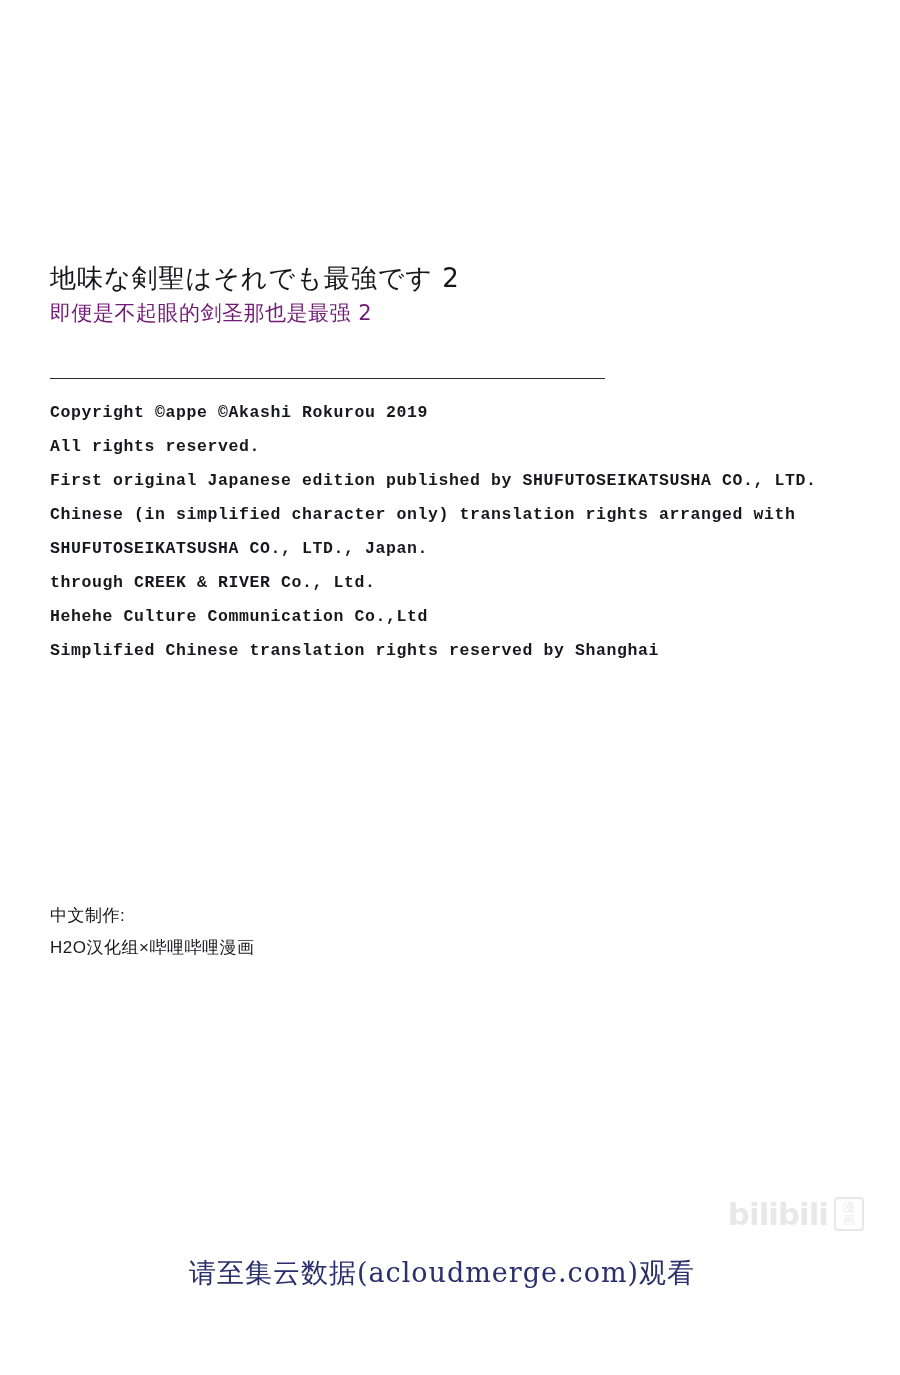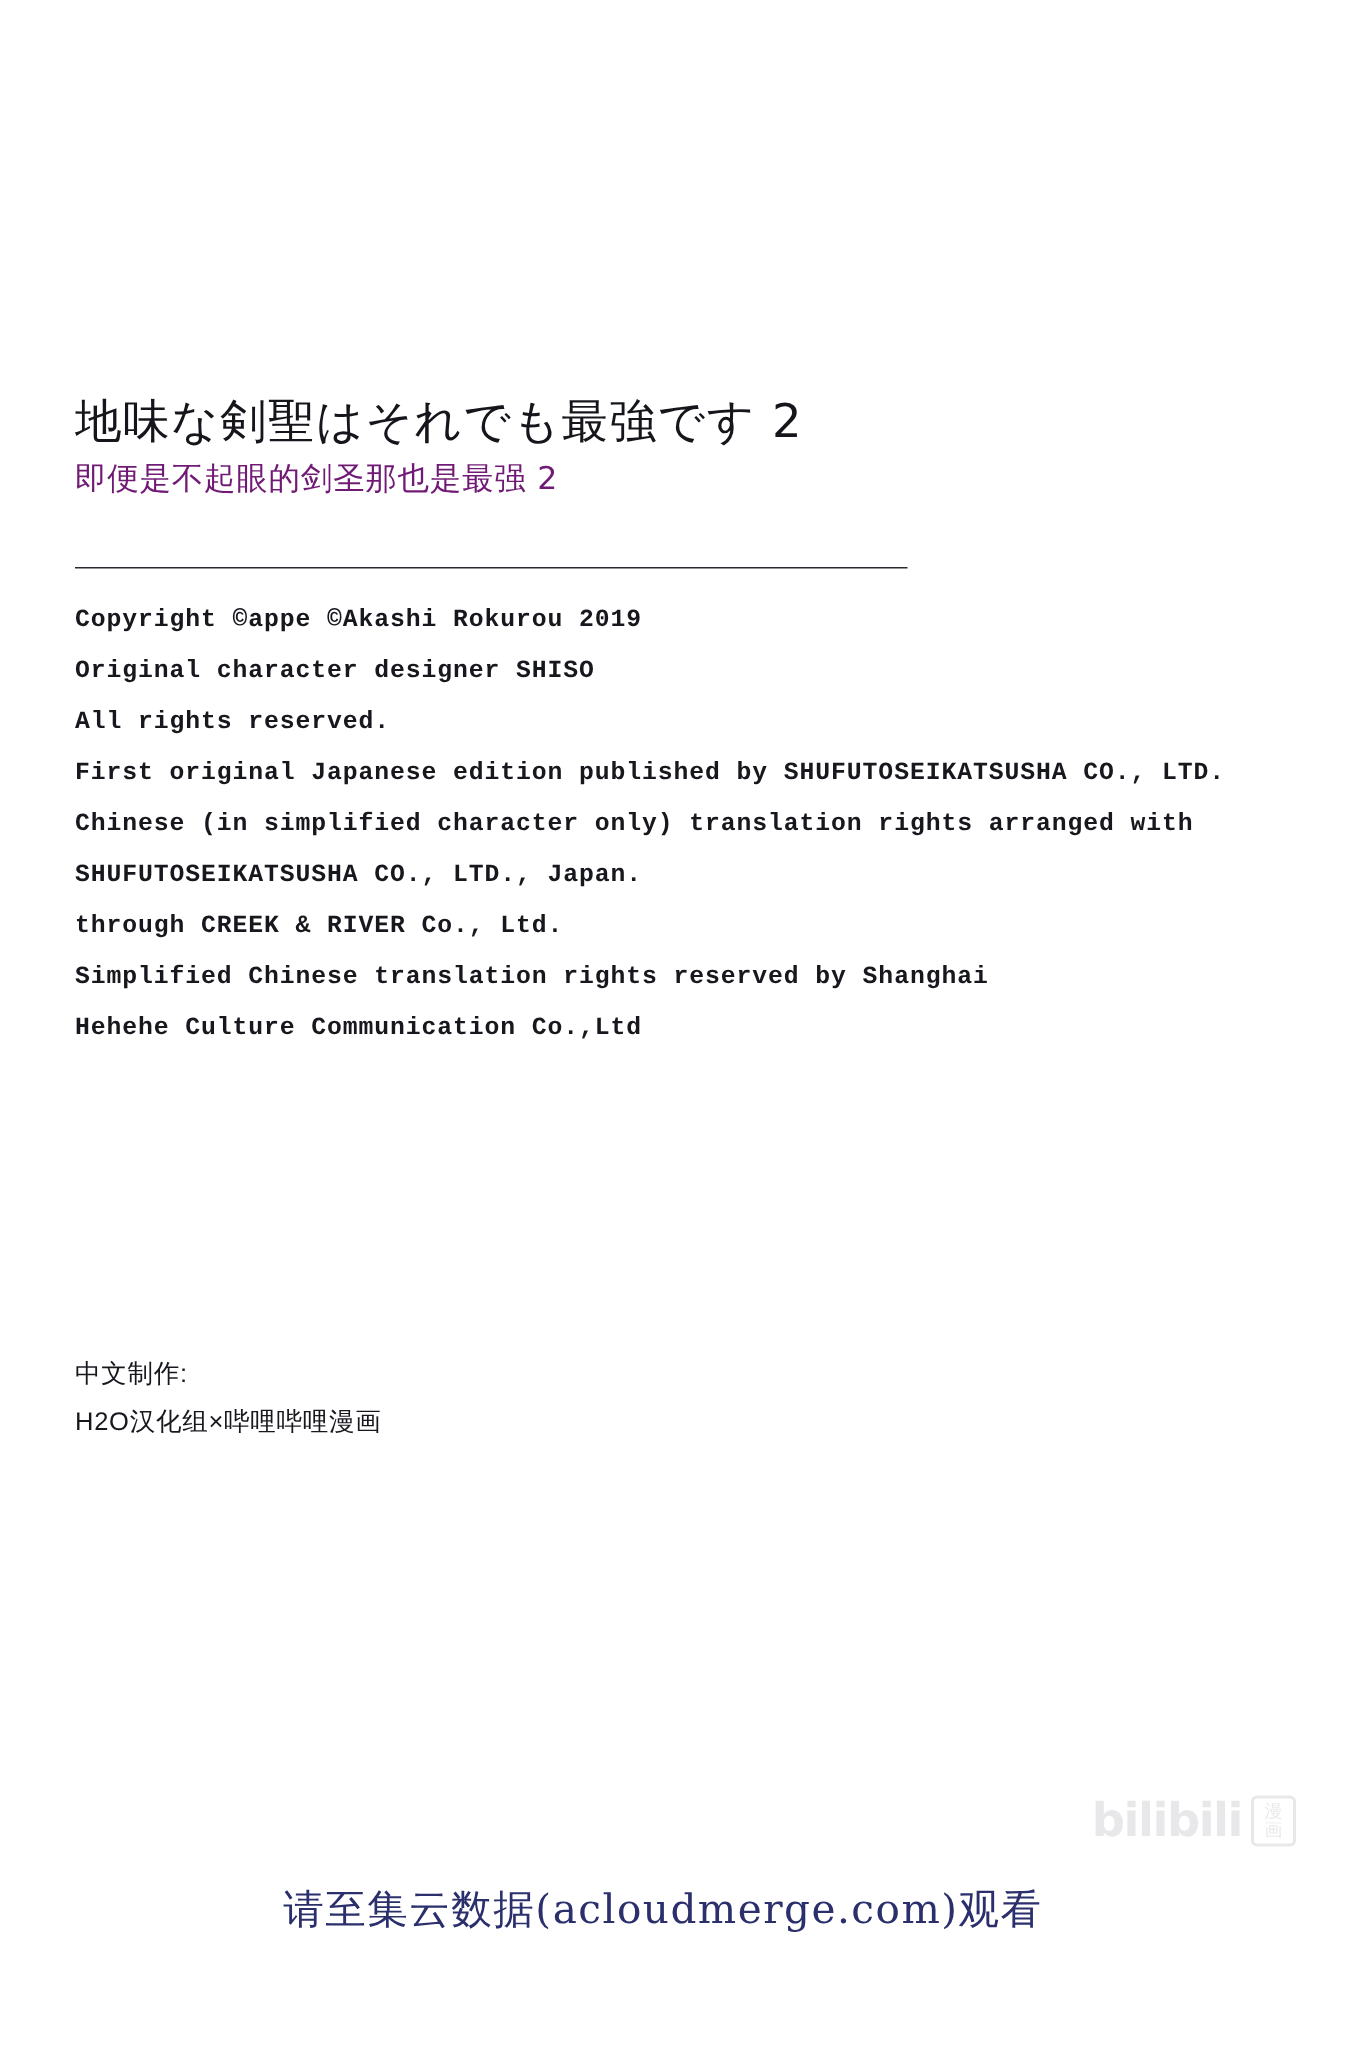--- a/index.html
+++ b/index.html
@@ -18,21 +18,21 @@
   }
 
   .titles {
     position: absolute;
     left: 50px;
     top: 262px;
     width: 800px;
   }
   .title-jp {
     font-family: "DejaVu Sans", sans-serif;
-    font-size: 31px;
+    font-size: 26px;
     letter-spacing: 1px;
     color: #15151c;
     white-space: nowrap;
     line-height: 1.25;
   }
   .title-cn {
     font-family: "DejaVu Sans", sans-serif;
     font-size: 21px;
     letter-spacing: 0.5px;
     color: #701a75;
@@ -130,28 +130,27 @@
 
   <div class="titles">
     <div class="title-jp">地味な剣聖はそれでも最強です 2</div>
     <div class="title-cn">即便是不起眼的剑圣那也是最强 2</div>
   </div>
 
   <div class="rule"></div>
 
   <div class="copyright">
     <div class="line">Copyright ©appe ©Akashi Rokurou 2019</div>
-    <div class="line">Original character designer SHISO</div>
     <div class="line">All rights reserved.</div>
     <div class="line">First original Japanese edition published by SHUFUTOSEIKATSUSHA CO., LTD.</div>
     <div class="line">Chinese (in simplified character only) translation rights arranged with</div>
     <div class="line">SHUFUTOSEIKATSUSHA CO., LTD., Japan.</div>
     <div class="line">through CREEK &amp; RIVER Co., Ltd.</div>
+    <div class="line">Hehehe Culture Communication Co.,Ltd</div>
     <div class="line">Simplified Chinese translation rights reserved by Shanghai</div>
-    <div class="line">Hehehe Culture Communication Co.,Ltd</div>
   </div>
 
   <div class="credits">
     <div class="line">中文制作:</div>
     <div class="line">H2O汉化组×哔哩哔哩漫画</div>
   </div>
 
   <div class="watermark">
     <span class="bili">bilibili</span>
     <span class="badge">

